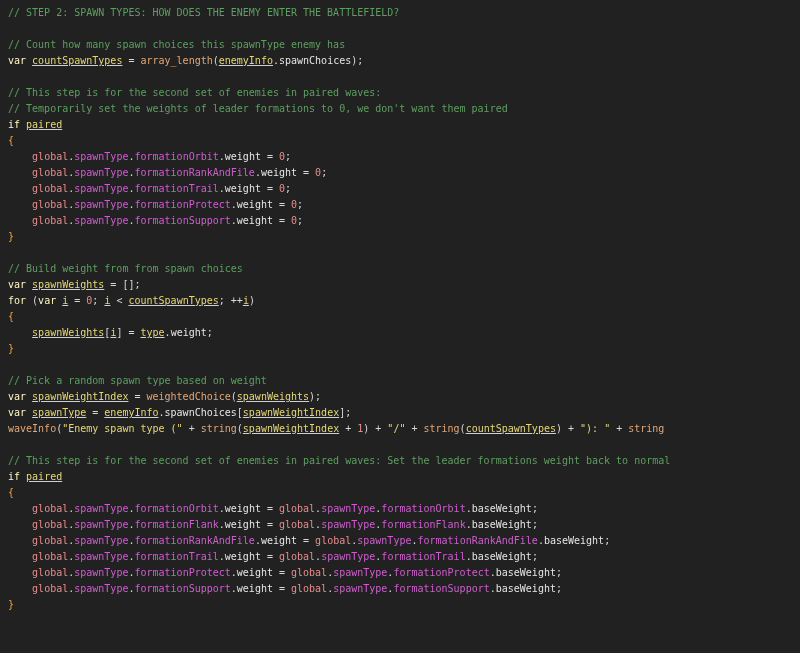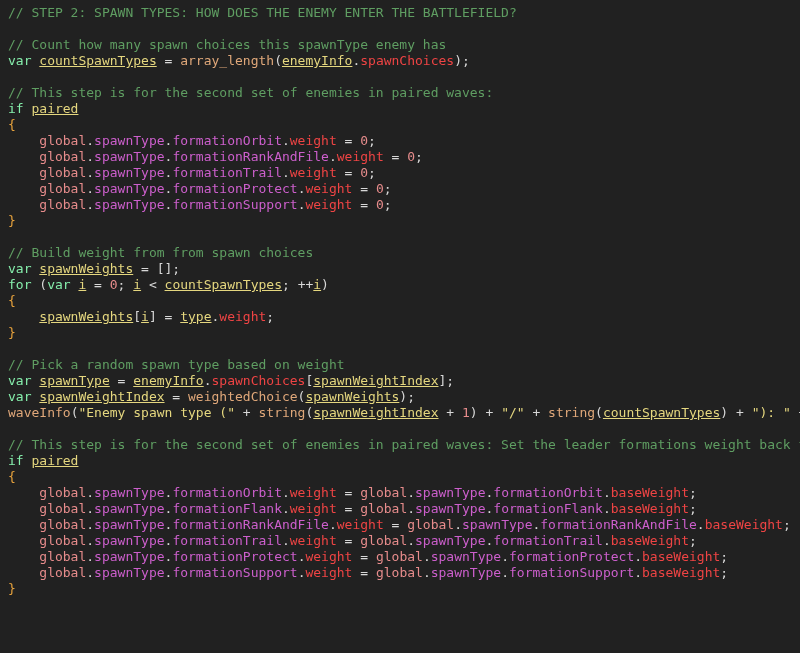--- a/index.html
+++ b/index.html
@@ -28,73 +28,74 @@
     left: 0;
     top: 0;
     width: 800px;
     padding-left: 8px;
     padding-top: 5px;
     box-sizing: border-box;
   }
   .line {
     height: 16px;
     line-height: 16px;
-    font-size: 13px;
+    font-size: 10px;
     white-space: pre;
     letter-spacing: 0px;
     color: #d8d8d8;
   }
   .line.blank {
     color: transparent;
   }
 
   
   .tk-com   { color: #5f9e62; }            
-  .tk-kw    { color: #86efac; }            
+  .tk-kw    { color: #fef9c3; }            
   .tk-var   { color: #e5d77f; text-decoration: underline; }            
   .tk-fn    { color: #e0a87a; }            
   .tk-glob  { color: #e78c8c; }            
   .tk-prop  { color: #cd5fcd; }            
-  .tk-prop2 { color: #ef4444; }            
+  .tk-prop2 { color: #e5e5e5; }            
   .tk-num   { color: #e78c8c; }            
   .tk-str   { color: #e5d77f; }            
   .tk-punc  { color: #d8d8d8; }            
   .tk-op    { color: #d8d8d8; }            
   .tk-brace { color: #e8a33d; }            
 </style>
 </head>
 <body>
 
 <div id="editor">
   <div class="code-area">
       <div class="line"><span class="tk-com">// STEP 2: SPAWN TYPES: HOW DOES THE ENEMY ENTER THE BATTLEFIELD?</span></div>
       <div class="line blank">&nbsp;</div>
       <div class="line"><span class="tk-com">// Count how many spawn choices this spawnType enemy has</span></div>
       <div class="line"><span class="tk-kw">var</span><span class="tk-punc"> </span><span class="tk-var">countSpawnTypes</span><span class="tk-op"> = </span><span class="tk-fn">array_length</span><span class="tk-punc">(</span><span class="tk-var">enemyInfo</span><span class="tk-punc">.</span><span class="tk-prop2">spawnChoices</span><span class="tk-punc">);</span></div>
       <div class="line blank">&nbsp;</div>
       <div class="line"><span class="tk-com">// This step is for the second set of enemies in paired waves:</span></div>
+      <div class="line"><span class="tk-com">// Temporarily set the weights of leader formations to 0, we don't want them paired</span></div>
       <div class="line"><span class="tk-kw">if</span><span class="tk-punc"> </span><span class="tk-var">paired</span></div>
       <div class="line"><span class="tk-brace">{</span></div>
       <div class="line"><span class="tk-punc">    </span><span class="tk-glob">global</span><span class="tk-punc">.</span><span class="tk-prop">spawnType</span><span class="tk-punc">.</span><span class="tk-prop">formationOrbit</span><span class="tk-punc">.</span><span class="tk-prop2">weight</span><span class="tk-op"> = </span><span class="tk-num">0</span><span class="tk-punc">;</span></div>
       <div class="line"><span class="tk-punc">    </span><span class="tk-glob">global</span><span class="tk-punc">.</span><span class="tk-prop">spawnType</span><span class="tk-punc">.</span><span class="tk-prop">formationRankAndFile</span><span class="tk-punc">.</span><span class="tk-prop2">weight</span><span class="tk-op"> = </span><span class="tk-num">0</span><span class="tk-punc">;</span></div>
       <div class="line"><span class="tk-punc">    </span><span class="tk-glob">global</span><span class="tk-punc">.</span><span class="tk-prop">spawnType</span><span class="tk-punc">.</span><span class="tk-prop">formationTrail</span><span class="tk-punc">.</span><span class="tk-prop2">weight</span><span class="tk-op"> = </span><span class="tk-num">0</span><span class="tk-punc">;</span></div>
       <div class="line"><span class="tk-punc">    </span><span class="tk-glob">global</span><span class="tk-punc">.</span><span class="tk-prop">spawnType</span><span class="tk-punc">.</span><span class="tk-prop">formationProtect</span><span class="tk-punc">.</span><span class="tk-prop2">weight</span><span class="tk-op"> = </span><span class="tk-num">0</span><span class="tk-punc">;</span></div>
       <div class="line"><span class="tk-punc">    </span><span class="tk-glob">global</span><span class="tk-punc">.</span><span class="tk-prop">spawnType</span><span class="tk-punc">.</span><span class="tk-prop">formationSupport</span><span class="tk-punc">.</span><span class="tk-prop2">weight</span><span class="tk-op"> = </span><span class="tk-num">0</span><span class="tk-punc">;</span></div>
       <div class="line"><span class="tk-brace">}</span></div>
       <div class="line blank">&nbsp;</div>
       <div class="line"><span class="tk-com">// Build weight from from spawn choices</span></div>
       <div class="line"><span class="tk-kw">var</span><span class="tk-punc"> </span><span class="tk-var">spawnWeights</span><span class="tk-op"> = </span><span class="tk-punc">[];</span></div>
       <div class="line"><span class="tk-kw">for</span><span class="tk-punc"> (</span><span class="tk-kw">var</span><span class="tk-punc"> </span><span class="tk-var">i</span><span class="tk-op"> = </span><span class="tk-num">0</span><span class="tk-punc">; </span><span class="tk-var">i</span><span class="tk-op"> &lt; </span><span class="tk-var">countSpawnTypes</span><span class="tk-punc">; </span><span class="tk-op">++</span><span class="tk-var">i</span><span class="tk-punc">)</span></div>
       <div class="line"><span class="tk-brace">{</span></div>
       <div class="line"><span class="tk-punc">    </span><span class="tk-var">spawnWeights</span><span class="tk-punc">[</span><span class="tk-var">i</span><span class="tk-op">] = </span><span class="tk-var">type</span><span class="tk-punc">.</span><span class="tk-prop2">weight</span><span class="tk-punc">;</span></div>
       <div class="line"><span class="tk-brace">}</span></div>
       <div class="line blank">&nbsp;</div>
       <div class="line"><span class="tk-com">// Pick a random spawn type based on weight</span></div>
+      <div class="line"><span class="tk-kw">var</span><span class="tk-punc"> </span><span class="tk-var">spawnWeightIndex</span><span class="tk-op"> = </span><span class="tk-fn">weightedChoice</span><span class="tk-punc">(</span><span class="tk-var">spawnWeights</span><span class="tk-punc">);</span></div>
       <div class="line"><span class="tk-kw">var</span><span class="tk-punc"> </span><span class="tk-var">spawnType</span><span class="tk-op"> = </span><span class="tk-var">enemyInfo</span><span class="tk-punc">.</span><span class="tk-prop2">spawnChoices</span><span class="tk-punc">[</span><span class="tk-var">spawnWeightIndex</span><span class="tk-punc">];</span></div>
-      <div class="line"><span class="tk-kw">var</span><span class="tk-punc"> </span><span class="tk-var">spawnWeightIndex</span><span class="tk-op"> = </span><span class="tk-fn">weightedChoice</span><span class="tk-punc">(</span><span class="tk-var">spawnWeights</span><span class="tk-punc">);</span></div>
       <div class="line"><span class="tk-fn">waveInfo</span><span class="tk-punc">(</span><span class="tk-str">"Enemy spawn type ("</span><span class="tk-op"> + </span><span class="tk-fn">string</span><span class="tk-punc">(</span><span class="tk-var">spawnWeightIndex</span><span class="tk-op"> + </span><span class="tk-num">1</span><span class="tk-punc">)</span><span class="tk-op"> + </span><span class="tk-str">"/"</span><span class="tk-op"> + </span><span class="tk-fn">string</span><span class="tk-punc">(</span><span class="tk-var">countSpawnTypes</span><span class="tk-punc">)</span><span class="tk-op"> + </span><span class="tk-str">"): "</span><span class="tk-op"> + </span><span class="tk-fn">string</span></div>
       <div class="line blank">&nbsp;</div>
       <div class="line"><span class="tk-com">// This step is for the second set of enemies in paired waves: Set the leader formations weight back to normal</span></div>
       <div class="line"><span class="tk-kw">if</span><span class="tk-punc"> </span><span class="tk-var">paired</span></div>
       <div class="line"><span class="tk-brace">{</span></div>
       <div class="line"><span class="tk-punc">    </span><span class="tk-glob">global</span><span class="tk-punc">.</span><span class="tk-prop">spawnType</span><span class="tk-punc">.</span><span class="tk-prop">formationOrbit</span><span class="tk-punc">.</span><span class="tk-prop2">weight</span><span class="tk-op"> = </span><span class="tk-glob">global</span><span class="tk-punc">.</span><span class="tk-prop">spawnType</span><span class="tk-punc">.</span><span class="tk-prop">formationOrbit</span><span class="tk-punc">.</span><span class="tk-prop2">baseWeight</span><span class="tk-punc">;</span></div>
       <div class="line"><span class="tk-punc">    </span><span class="tk-glob">global</span><span class="tk-punc">.</span><span class="tk-prop">spawnType</span><span class="tk-punc">.</span><span class="tk-prop">formationFlank</span><span class="tk-punc">.</span><span class="tk-prop2">weight</span><span class="tk-op"> = </span><span class="tk-glob">global</span><span class="tk-punc">.</span><span class="tk-prop">spawnType</span><span class="tk-punc">.</span><span class="tk-prop">formationFlank</span><span class="tk-punc">.</span><span class="tk-prop2">baseWeight</span><span class="tk-punc">;</span></div>
       <div class="line"><span class="tk-punc">    </span><span class="tk-glob">global</span><span class="tk-punc">.</span><span class="tk-prop">spawnType</span><span class="tk-punc">.</span><span class="tk-prop">formationRankAndFile</span><span class="tk-punc">.</span><span class="tk-prop2">weight</span><span class="tk-op"> = </span><span class="tk-glob">global</span><span class="tk-punc">.</span><span class="tk-prop">spawnType</span><span class="tk-punc">.</span><span class="tk-prop">formationRankAndFile</span><span class="tk-punc">.</span><span class="tk-prop2">baseWeight</span><span class="tk-punc">;</span></div>
       <div class="line"><span class="tk-punc">    </span><span class="tk-glob">global</span><span class="tk-punc">.</span><span class="tk-prop">spawnType</span><span class="tk-punc">.</span><span class="tk-prop">formationTrail</span><span class="tk-punc">.</span><span class="tk-prop2">weight</span><span class="tk-op"> = </span><span class="tk-glob">global</span><span class="tk-punc">.</span><span class="tk-prop">spawnType</span><span class="tk-punc">.</span><span class="tk-prop">formationTrail</span><span class="tk-punc">.</span><span class="tk-prop2">baseWeight</span><span class="tk-punc">;</span></div>
       <div class="line"><span class="tk-punc">    </span><span class="tk-glob">global</span><span class="tk-punc">.</span><span class="tk-prop">spawnType</span><span class="tk-punc">.</span><span class="tk-prop">formationProtect</span><span class="tk-punc">.</span><span class="tk-prop2">weight</span><span class="tk-op"> = </span><span class="tk-glob">global</span><span class="tk-punc">.</span><span class="tk-prop">spawnType</span><span class="tk-punc">.</span><span class="tk-prop">formationProtect</span><span class="tk-punc">.</span><span class="tk-prop2">baseWeight</span><span class="tk-punc">;</span></div>

